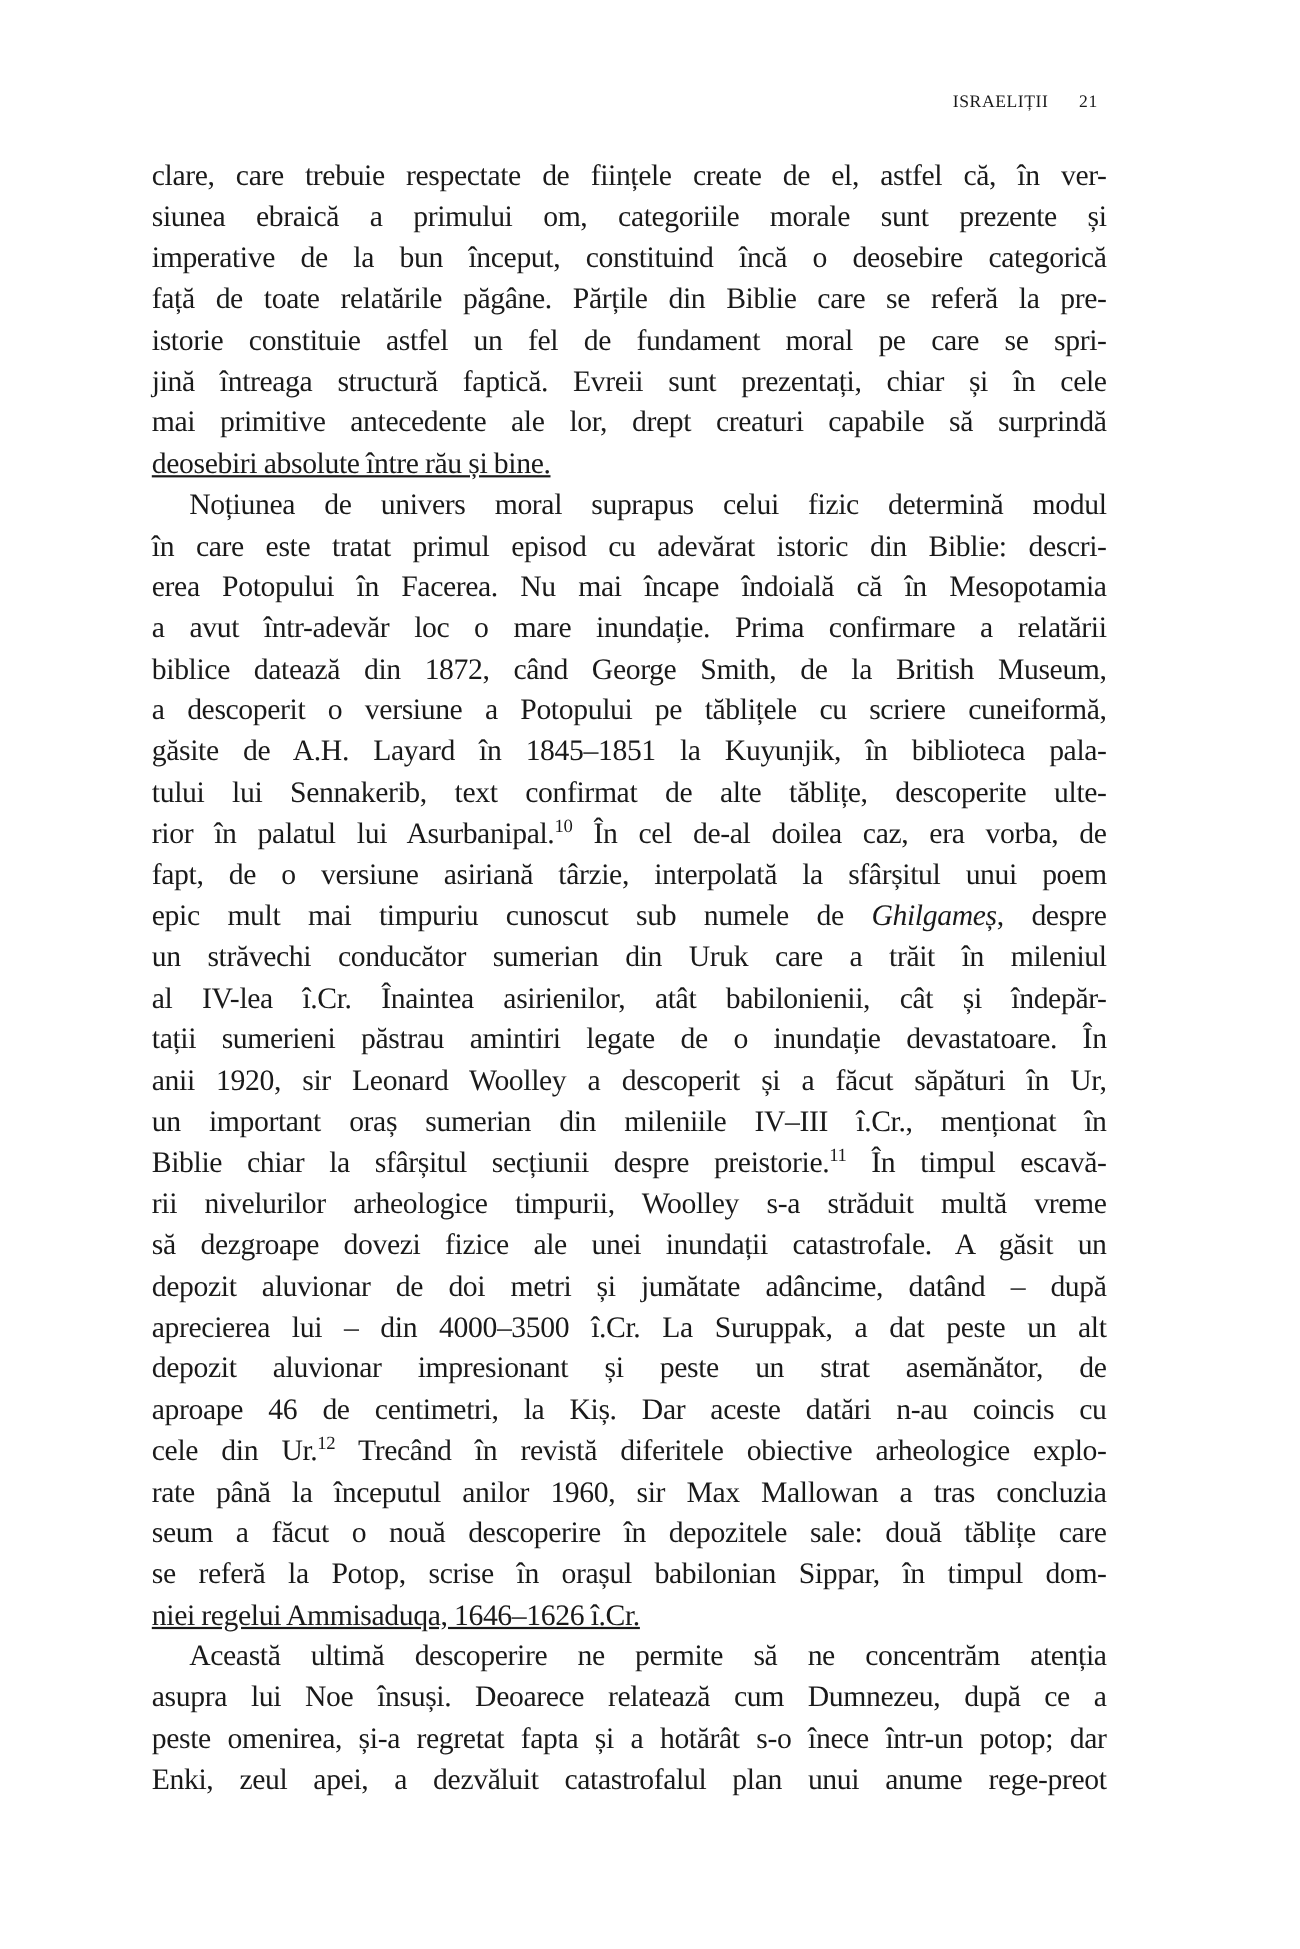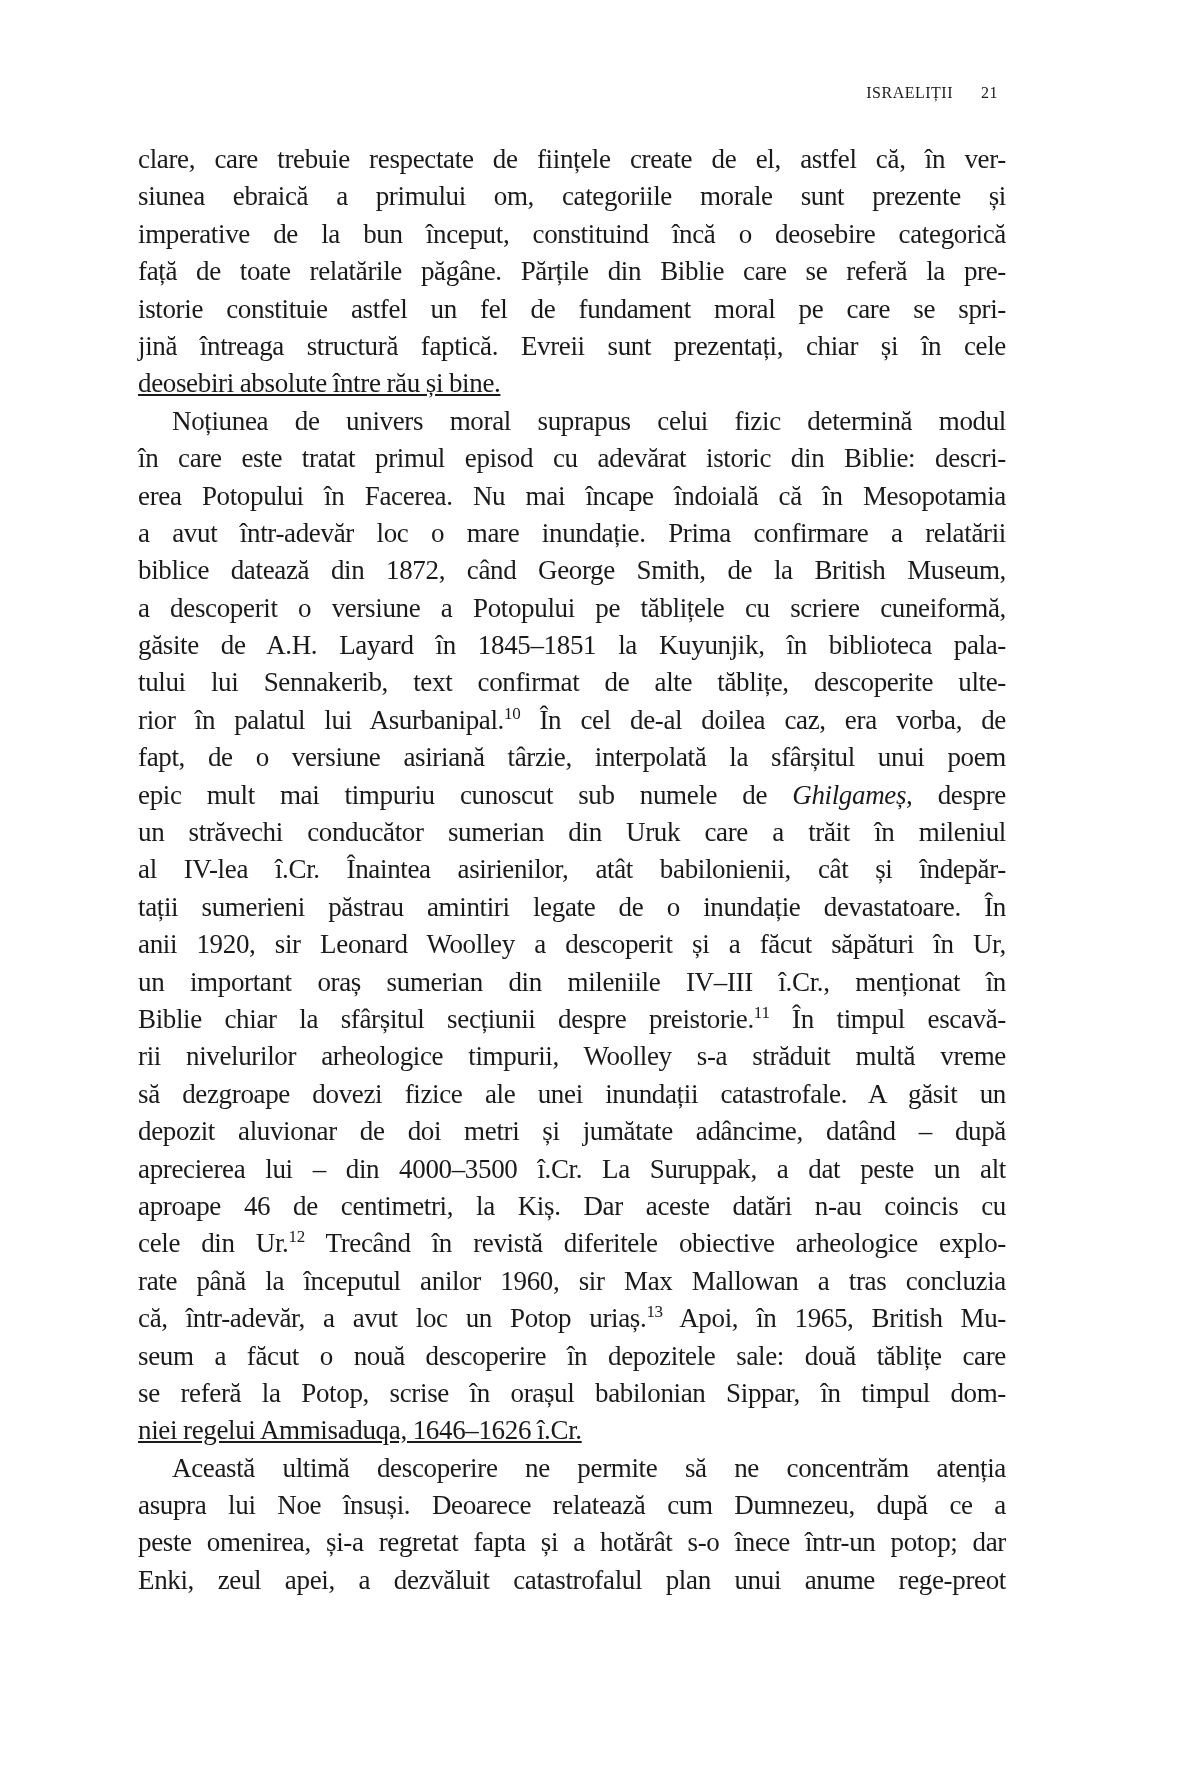--- a/index.html
+++ b/index.html
@@ -63,20 +63,21 @@
   <span>21</span>
 </div>
 
 <div class="text-block" id="text-block">
     <div class="line"><span>clare, care trebuie respectate de ființele create de el, astfel că, în ver-</span></div>
     <div class="line"><span>siunea ebraică a primului om, categoriile morale sunt prezente și</span></div>
     <div class="line"><span>imperative de la bun început, constituind încă o deosebire categorică</span></div>
     <div class="line"><span>față de toate relatările păgâne. Părțile din Biblie care se referă la pre-</span></div>
     <div class="line"><span>istorie constituie astfel un fel de fundament moral pe care se spri-</span></div>
     <div class="line"><span>jină întreaga structură faptică. Evreii sunt prezentați, chiar și în cele</span></div>
+    <div class="line"><span>mai primitive antecedente ale lor, drept creaturi capabile să surprindă</span></div>
     <div class="line last"><span>deosebiri absolute între rău și bine.</span></div>
     <div class="line indent"><span>Noțiunea de univers moral suprapus celui fizic determină modul</span></div>
     <div class="line"><span>în care este tratat primul episod cu adevărat istoric din Biblie: descri-</span></div>
     <div class="line"><span>erea Potopului în Facerea. Nu mai încape îndoială că în Mesopotamia</span></div>
     <div class="line"><span>a avut într-adevăr loc o mare inundație. Prima confirmare a relatării</span></div>
     <div class="line"><span>biblice datează din 1872, când George Smith, de la British Museum,</span></div>
     <div class="line"><span>a descoperit o versiune a Potopului pe tăblițele cu scriere cuneiformă,</span></div>
     <div class="line"><span>găsite de A.H. Layard în 1845–1851 la Kuyunjik, în biblioteca pala-</span></div>
     <div class="line"><span>tului lui Sennakerib, text confirmat de alte tăblițe, descoperite ulte-</span></div>
     <div class="line"><span>rior în palatul lui Asurbanipal.</span><sup>10</sup><span> În cel de-al doilea caz, era vorba, de</span></div>
@@ -85,24 +86,24 @@
     <div class="line"><span>un străvechi conducător sumerian din Uruk care a trăit în mileniul</span></div>
     <div class="line"><span>al IV-lea î.Cr. Înaintea asirienilor, atât babilonienii, cât și îndepăr-</span></div>
     <div class="line"><span>tații sumerieni păstrau amintiri legate de o inundație devastatoare. În</span></div>
     <div class="line"><span>anii 1920, sir Leonard Woolley a descoperit și a făcut săpături în Ur,</span></div>
     <div class="line"><span>un important oraș sumerian din mileniile IV–III î.Cr., menționat în</span></div>
     <div class="line"><span>Biblie chiar la sfârșitul secțiunii despre preistorie.</span><sup>11</sup><span> În timpul escavă-</span></div>
     <div class="line"><span>rii nivelurilor arheologice timpurii, Woolley s-a străduit multă vreme</span></div>
     <div class="line"><span>să dezgroape dovezi fizice ale unei inundații catastrofale. A găsit un</span></div>
     <div class="line"><span>depozit aluvionar de doi metri și jumătate adâncime, datând – după</span></div>
     <div class="line"><span>aprecierea lui – din 4000–3500 î.Cr. La Suruppak, a dat peste un alt</span></div>
+    <div class="line"><span>depozit aluvionar impresionant și peste un strat asemănător, de</span></div>
     <div class="line"><span>aproape 46 de centimetri, la Kiș. Dar aceste datări n-au coincis cu</span></div>
     <div class="line"><span>cele din Ur.</span><sup>12</sup><span> Trecând în revistă diferitele obiective arheologice explo-</span></div>
     <div class="line"><span>rate până la începutul anilor 1960, sir Max Mallowan a tras concluzia</span></div>
-    <div class="line"><span>că, într-adevăr, a avut loc un Potop uriaș.</span><sup>13</sup><span> Apoi, în 1965, British Mu-</span></div>
     <div class="line"><span>seum a făcut o nouă descoperire în depozitele sale: două tăblițe care</span></div>
     <div class="line"><span>se referă la Potop, scrise în orașul babilonian Sippar, în timpul dom-</span></div>
     <div class="line last"><span>niei regelui Ammisaduqa, 1646–1626 î.Cr.</span></div>
     <div class="line indent"><span>Această ultimă descoperire ne permite să ne concentrăm atenția</span></div>
     <div class="line"><span>asupra lui Noe însuși. Deoarece relatează cum Dumnezeu, după ce a</span></div>
     <div class="line"><span>peste omenirea, și-a regretat fapta și a hotărât s-o înece într-un potop; dar</span></div>
     <div class="line"><span>Enki, zeul apei, a dezvăluit catastrofalul plan unui anume rege-preot</span></div>
   </div>
 
 </body></html>

